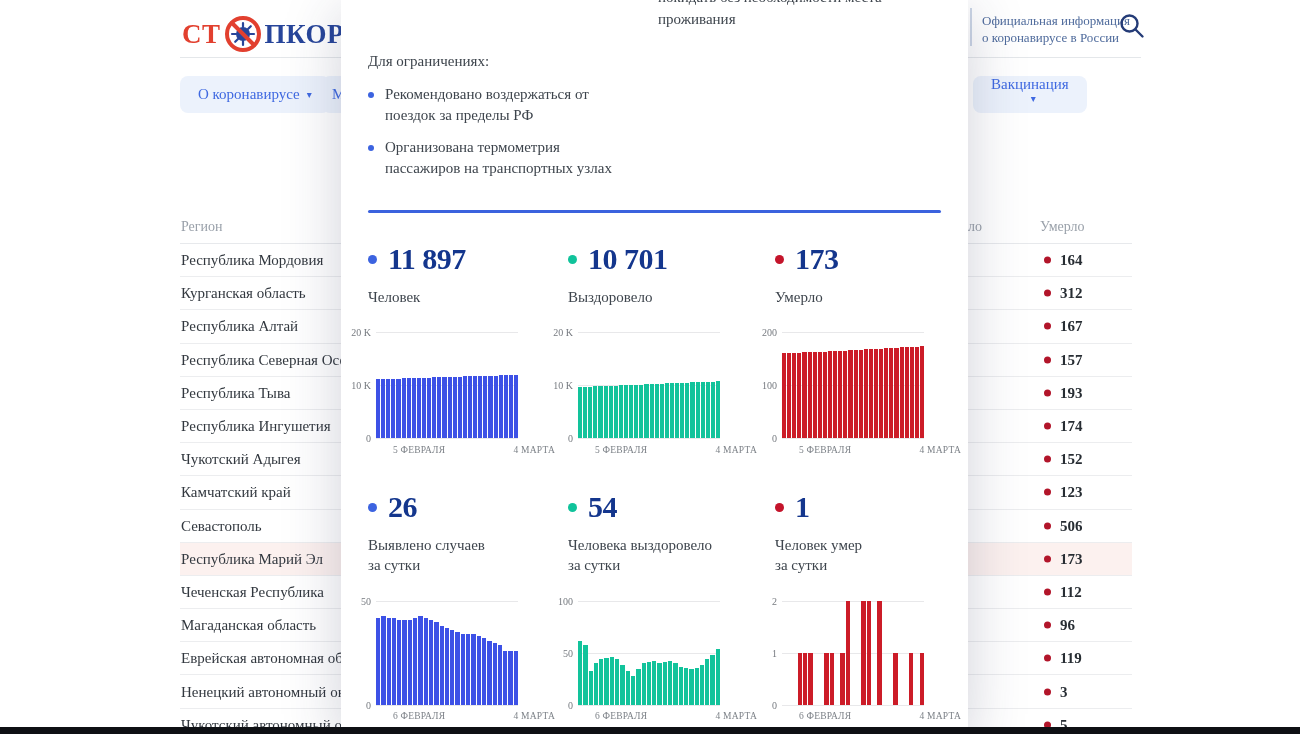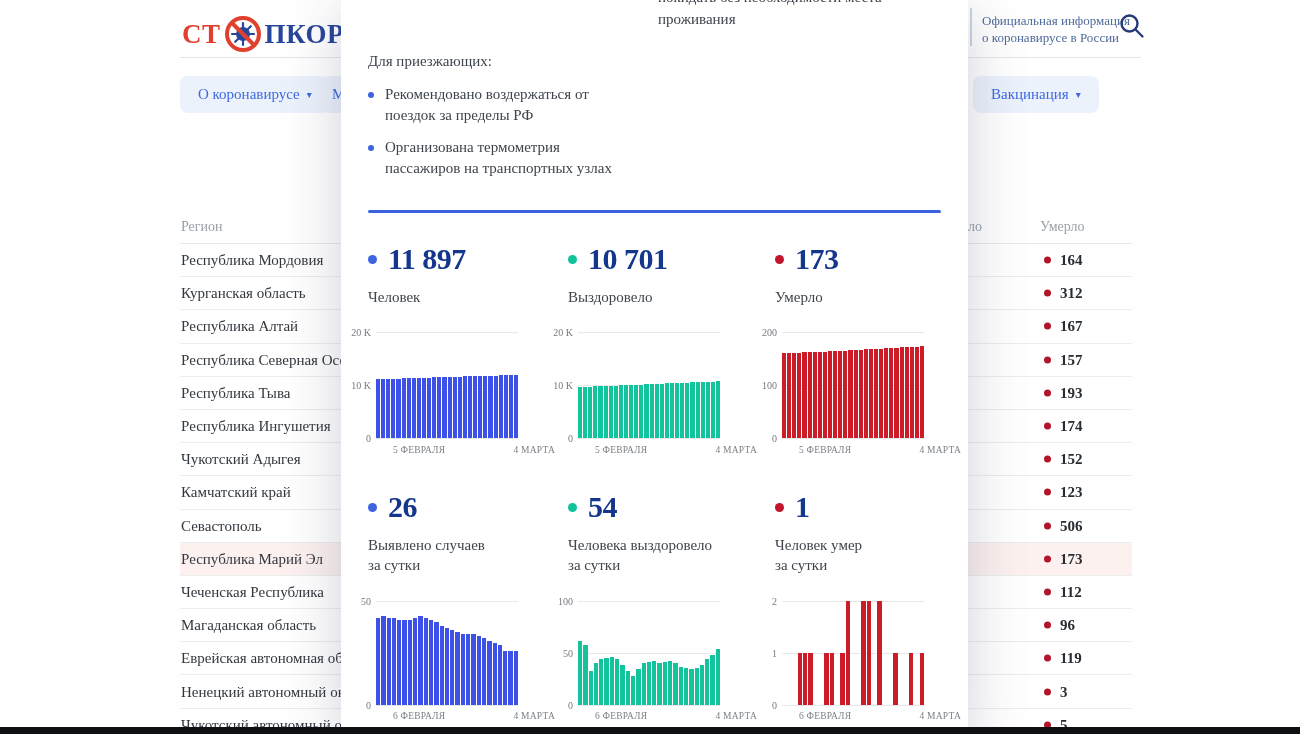--- a/index.html
+++ b/index.html
@@ -17,21 +17,21 @@
   .search-btn{position:absolute;left:1118px;top:12px;width:28px;height:28px;cursor:pointer;}
   .header-rule{position:absolute;left:180px;top:57px;width:961px;height:1px;background:#e4e7ea;}
 
   
   .nav-btn{position:absolute;top:76px;height:37px;background:#ecf2fc;border-radius:8px;
            color:#3f69e1;font-size:15px;display:flex;align-items:center;padding:0 18px;
            box-sizing:border-box;cursor:pointer;white-space:nowrap;}
   .nav-btn .arr{font-size:10px;margin-left:7px;}
   #nav-about{left:180px;}
   #nav-partial{left:322px;width:110px;padding:0 10px;}
-  #nav-vaccination{left:973px;}
+  #nav-vaccination{left:973px;flex-direction:column;}
 
   
   .th{position:absolute;top:219px;font-size:14px;color:#9aa1aa;}
   #th-region{left:181px;}
   #th-partial{left:968px;}
   #th-deaths{left:1040px;}
   .thead-rule{position:absolute;left:180px;top:243px;width:952px;height:1px;background:#e7e9ec;}
   #region-rows{position:absolute;left:180px;top:244px;width:952px;}
   .trow{position:relative;height:32.2px;border-bottom:1px solid #ecedef;}
   .trow.highlight{background:#fcf1ef;}
@@ -245,21 +245,21 @@
         <span class="deaths">
           <i class="rdot"></i>
           <span>5</span>
         </span>
       </div>
     </div>
 
   <div class="modal">
     <div class="cut-text">покидать без необходимости места
 проживания</div>
-    <div class="arrivals-title">Для приезжающих:</div>
+    <div class="arrivals-title">Для ограничениях:</div>
     <div class="bullets" id="bullets-left">
         <div class="bullet">
           <span class="bdot"></span>
           <span>Рекомендовано воздержаться от поездок за пределы РФ</span>
         </div>
         <div class="bullet">
           <span class="bdot"></span>
           <span>Организована термометрия пассажиров на транспортных узлах</span>
         </div>
       </div>

